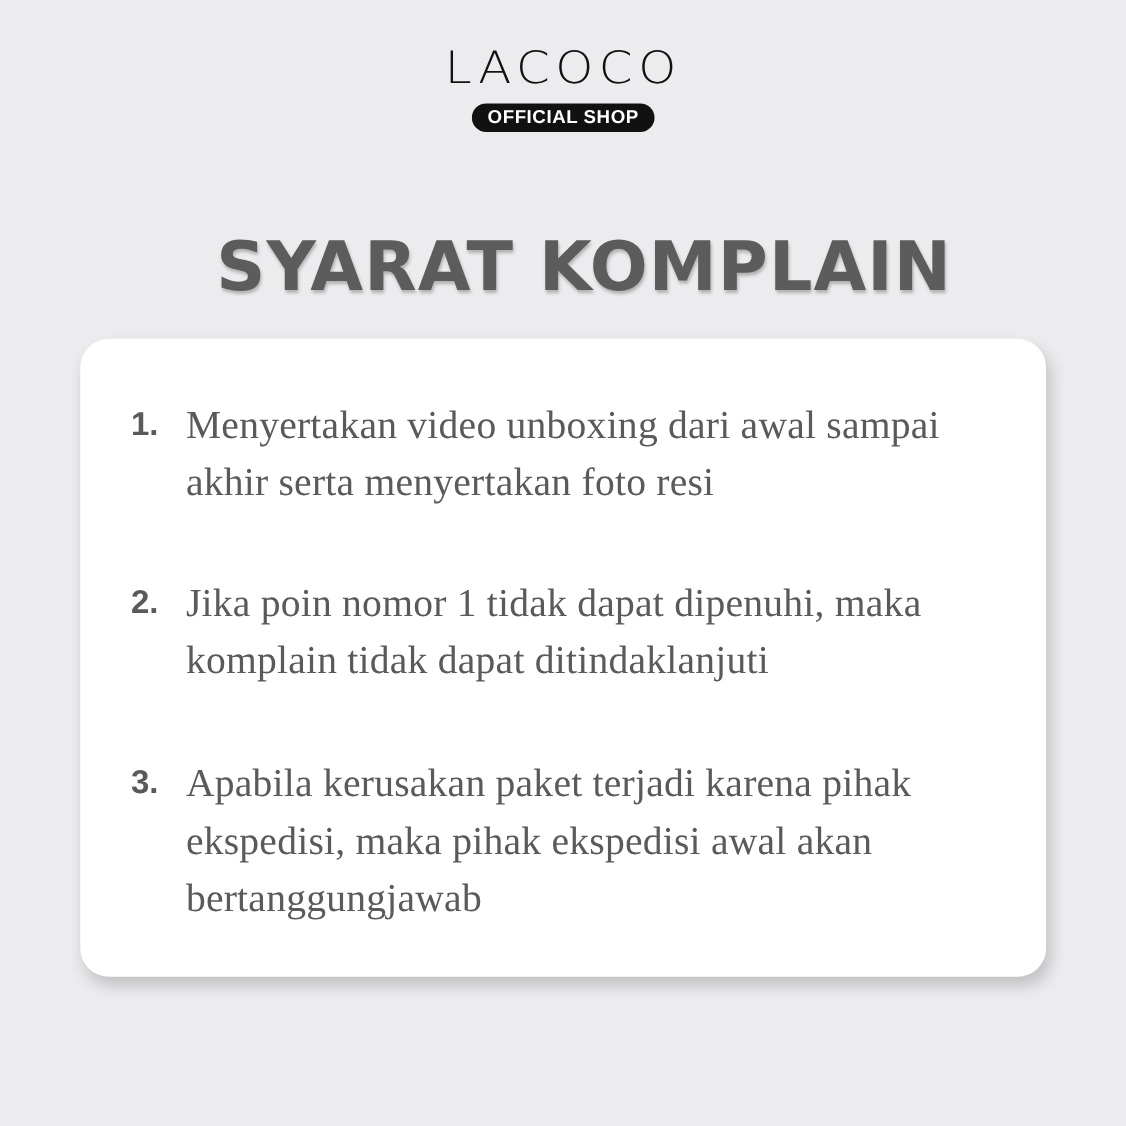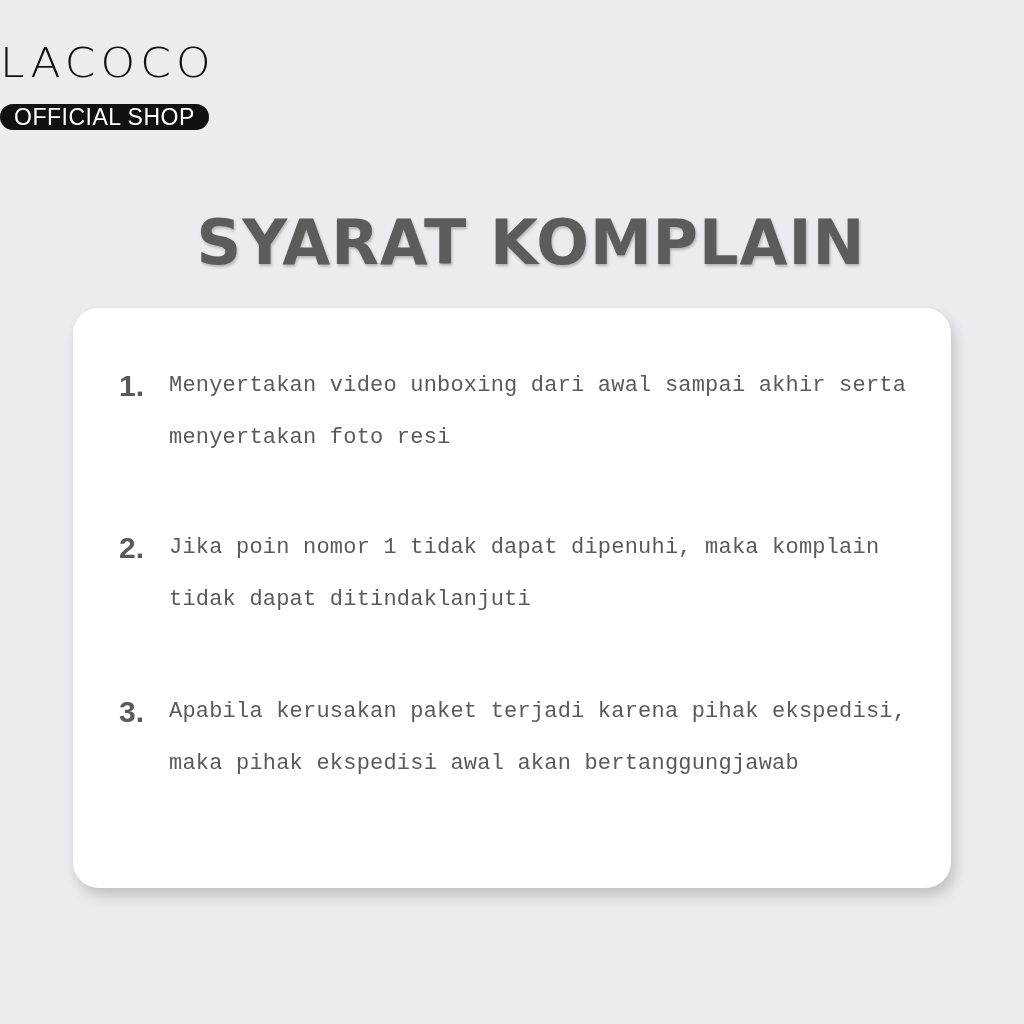--- a/index.html
+++ b/index.html
@@ -2,50 +2,50 @@
 <html><head>
   <meta charset="utf-8">
   <style>
     html, body { margin:0; padding:0; }
     body {
       width:1024px; height:1024px; overflow:hidden;
       background:#ececee;
       font-family:"Liberation Sans", sans-serif;
       position:relative;
     }
-    .logo { position:absolute; left:0; top:40px; width:1024px; }
+    .logo { position:absolute; left:0; top:40px; width:1024px; text-align:center; }
     .brand {
       font-family:"DejaVu Sans", sans-serif; font-weight:300;
       font-size:44px; letter-spacing:5px; color:#111; line-height:46px;
       transform:scaleY(0.92);
     }
     .sub { font-size:16px; letter-spacing:2px; color:#222; margin-top:-2px; line-height:18px; }
     .badge {
       display:inline-block; background:#111; color:#fff;
-      font-weight:normal; font-size:23px; letter-spacing:0.5px;
-      padding:3px 14px; border-radius:14px; margin-top:18px; line-height:20px;
+      font-weight:bold; font-size:17px; letter-spacing:0.5px;
+      padding:3px 14px; border-radius:14px; margin-top:8px; line-height:20px;
     }
     .title {
       position:absolute; left:0; top:206px; width:1024px; text-align:center;
       font-family:"DejaVu Sans", sans-serif; font-weight:bold;
       font-size:62px; color:#5c5c5c; letter-spacing:1px;
       text-shadow:1px 2px 3px rgba(0,0,0,0.25);
       padding-left:19px;
     }
     .card {
       position:absolute; left:73px; top:308px; width:878px; height:580px;
       background:#fff; border-radius:26px;
       box-shadow:4px 8px 14px rgba(0,0,0,0.18);
     }
     .item { position:absolute; left:46px; right:40px; display:flex; }
     .num {
       width:50px; flex:none; font-weight:bold; font-size:30px; color:#5a5a5a; line-height:52px;
     }
     .txt {
-      font-family:Liberation Mono, monospace; font-size:22px; color:#5a5a5a; line-height:52px;
+      font-family:Liberation Serif, serif; font-size:36px; color:#5a5a5a; line-height:52px;
       letter-spacing:0.2px;
     }
   </style>
 </head>
 <body>
 
 <div class="logo">
   <div class="brand">LACOCO</div>
   <div class="badge">OFFICIAL SHOP</div>
 </div>

